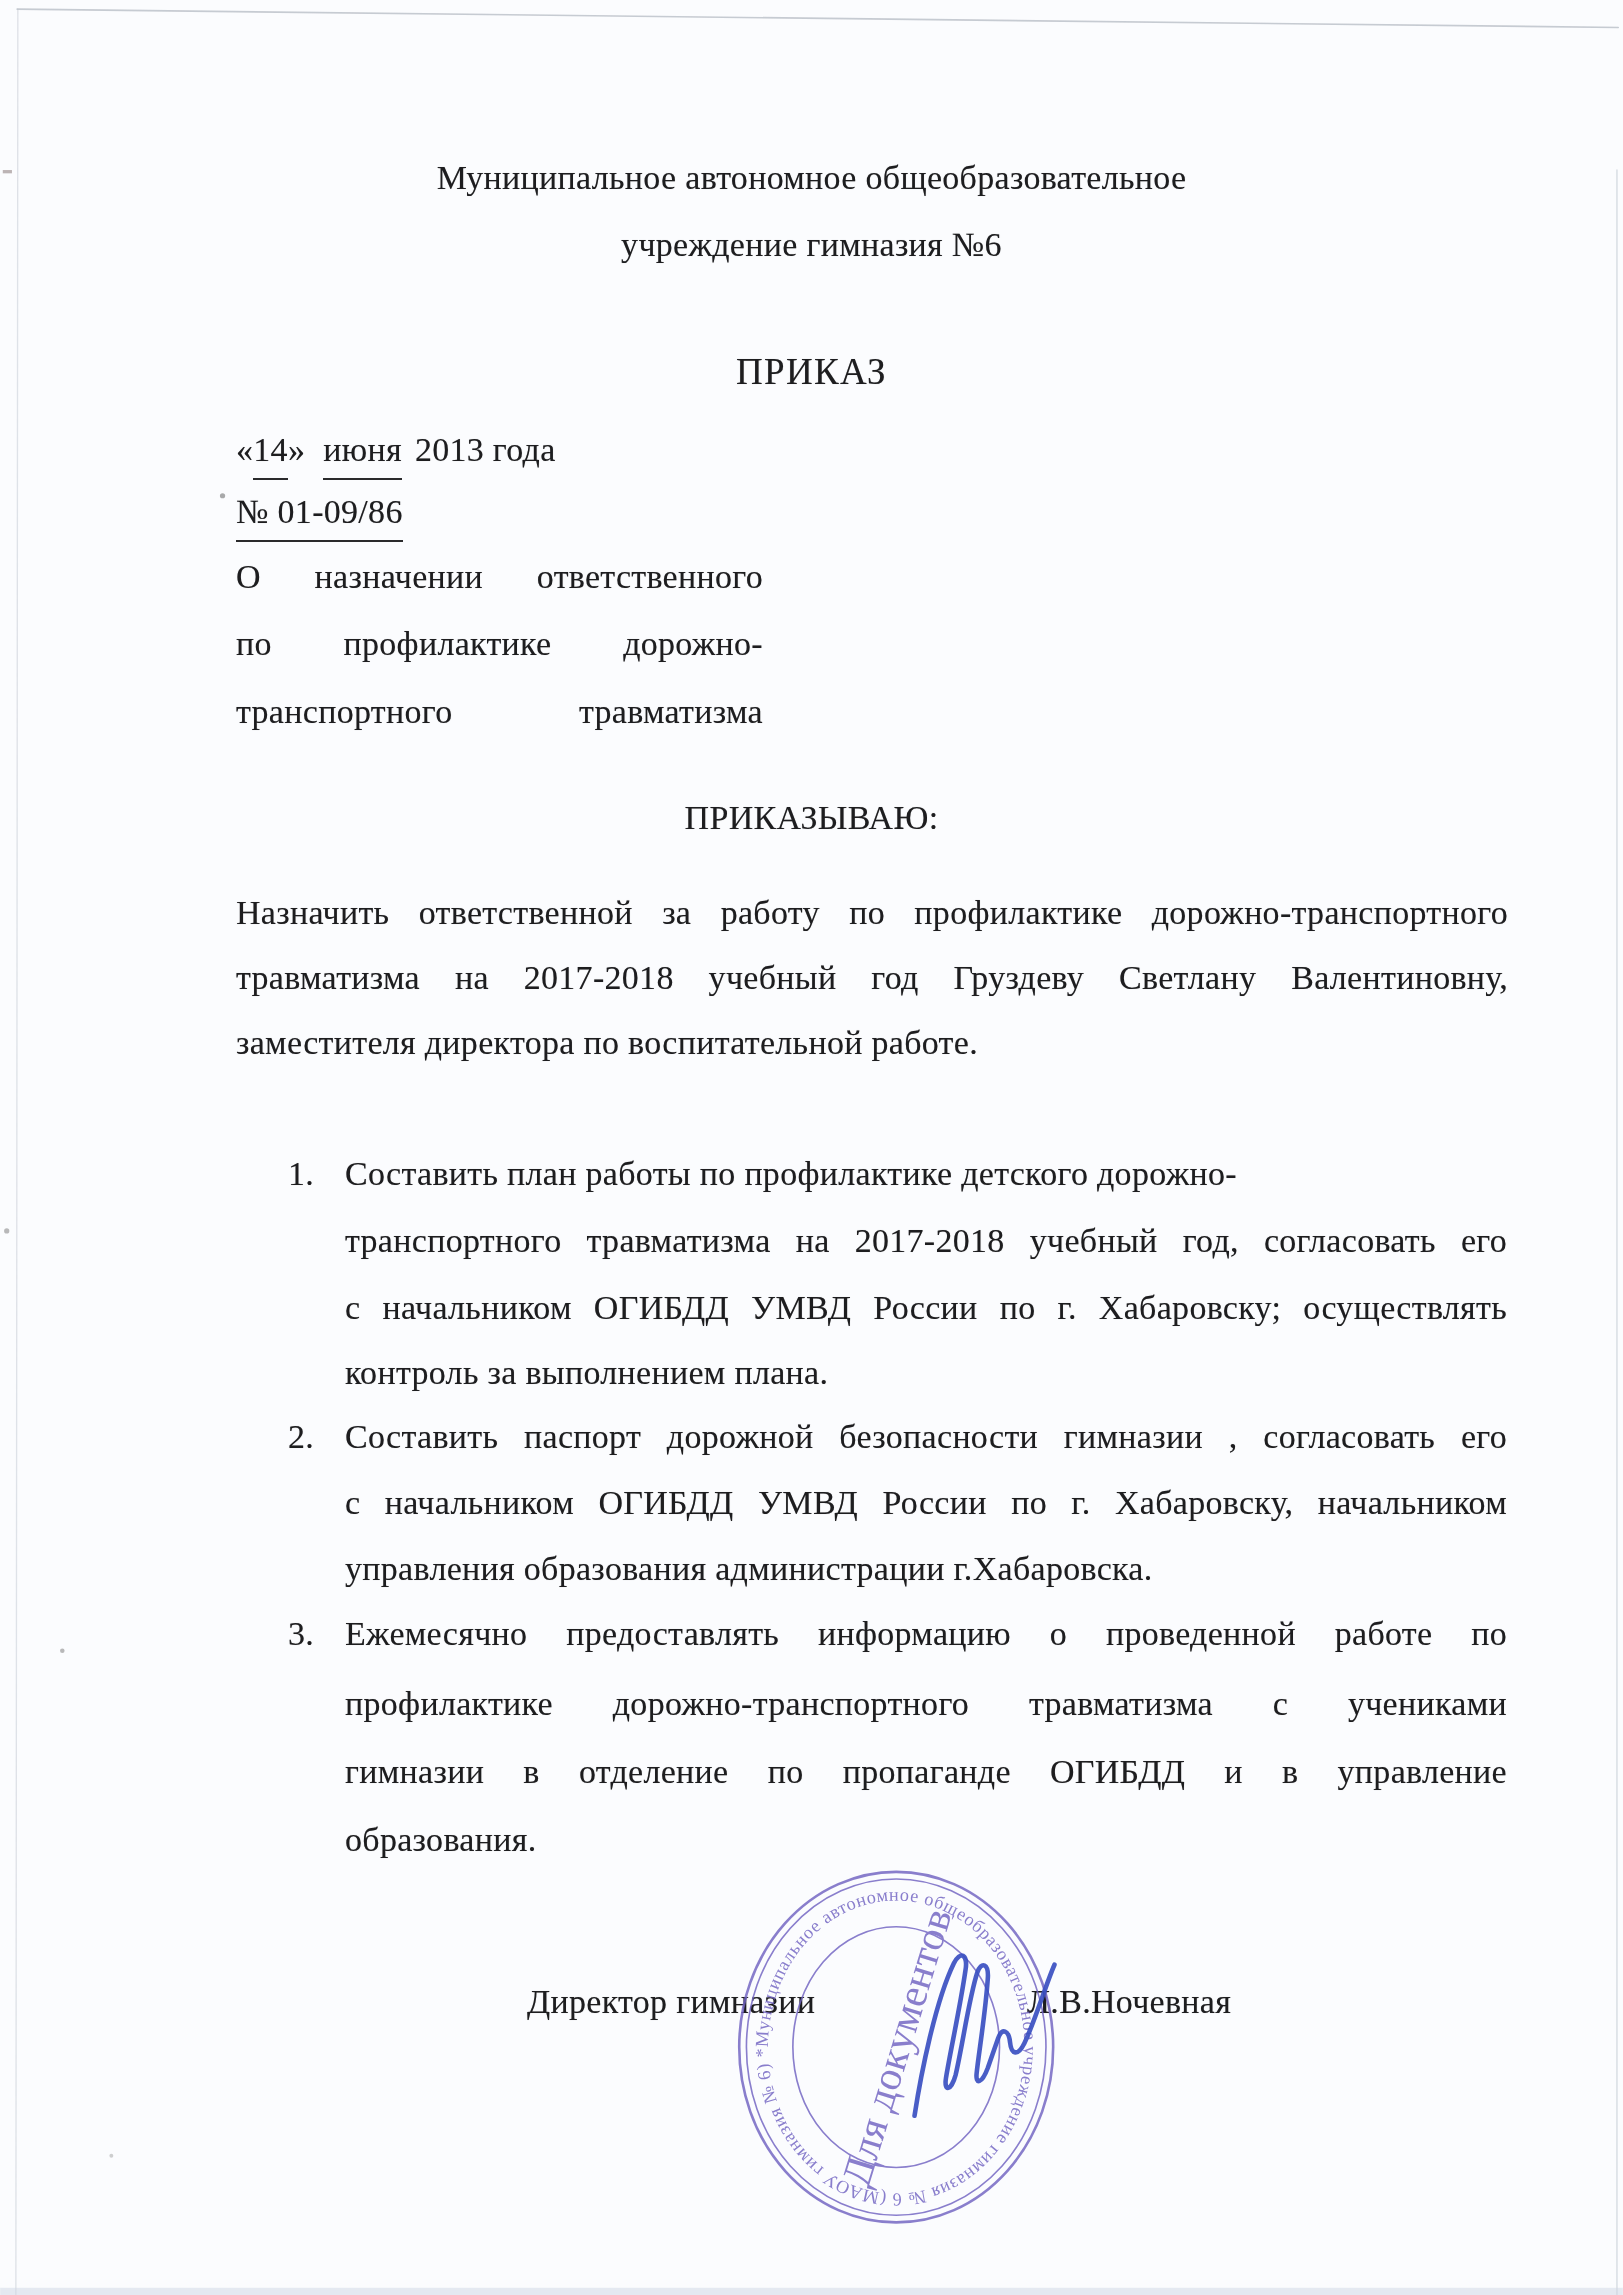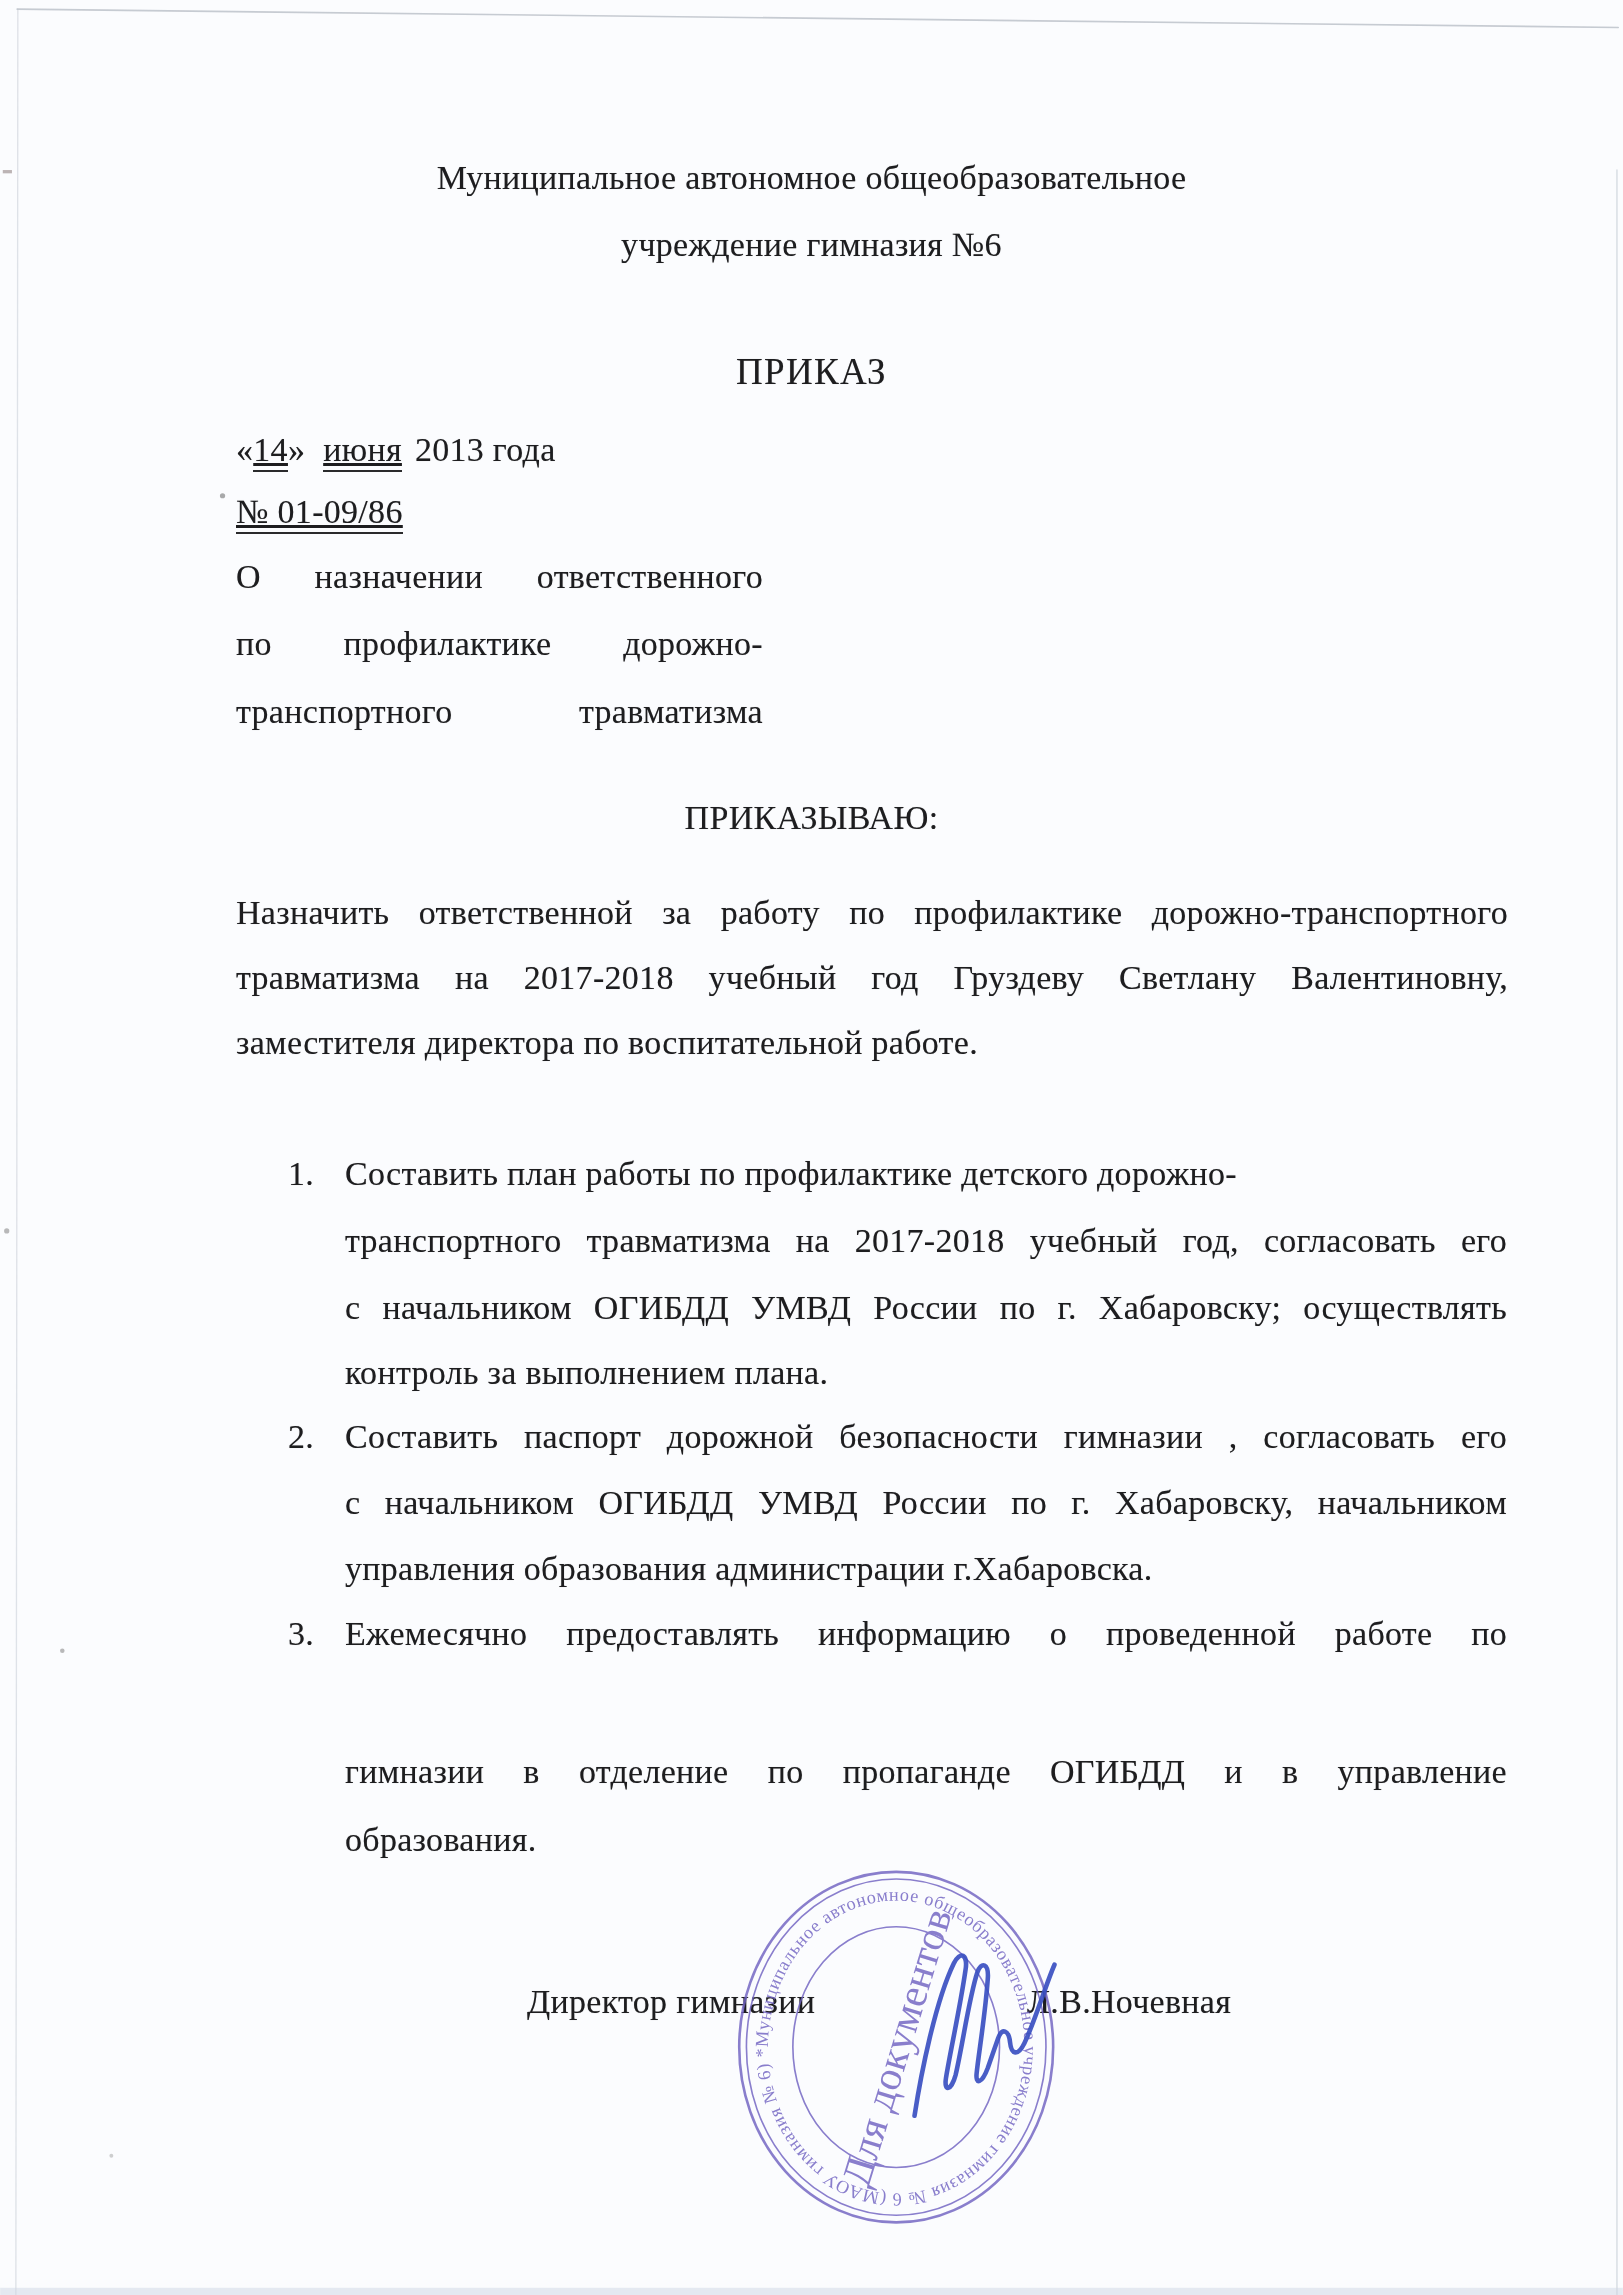--- a/index.html
+++ b/index.html
@@ -7,21 +7,21 @@
   .page{position:absolute;inset:0;}
   .ln{position:absolute;font:34px/42px "Liberation Serif","DejaVu Serif",serif;color:var(--text,#1d1d1f);letter-spacing:0.3px;text-shadow:0 0 0.7px rgba(30,30,30,.40);}
   .center{left:0;width:1623px;text-align:center;white-space:nowrap;}
   .title{font-size:37px;letter-spacing:1.3px;}
   .ml{left:236px;width:1272px;}
   .subj{left:236px;width:527px;}
   .il{left:345px;width:1162px;}
   .num{left:288px;white-space:nowrap;}
   .jl{text-align:justify;text-align-last:justify;}
   .plain{white-space:nowrap;}
-  .u{border-bottom:2px solid #2a2a2c;padding-bottom:2px;text-decoration:underline;}
+  .u{border-bottom:2px solid #2a2a2c;padding-bottom:10px;}
   .gap-month{margin-left:18px;}
   .gap-tail{margin-left:13px;}
   .overlay{position:absolute;left:0;top:0;pointer-events:none;}
   .stamp ellipse{fill:none;stroke:var(--stamp,#7163c2);}
   .stamp .ring-guide{fill:none;stroke:none;}
   .ringtext{font:28px "Liberation Serif","DejaVu Serif",serif;fill:var(--stamp,#7163c2);letter-spacing:1px;}
   .centertext{font:64px "Liberation Serif","DejaVu Serif",serif;fill:var(--stamp,#7163c2);text-anchor:middle;}
   .stamp{opacity:.82;}
   .sig-ink{fill:none;stroke:var(--ink,#3a4fc1);stroke-width:7;stroke-linecap:round;stroke-linejoin:round;opacity:.92;}
   .artifact{stroke-linecap:round;}
@@ -56,20 +56,21 @@
   <div class="ln il jl" style="top:1287px">с начальником ОГИБДД УМВД России по г. Хабаровску; осуществлять</div>
   <div class="ln il plain" style="top:1352px">контроль за выполнением плана.</div>
 
   <div class="ln num" style="top:1416px">2.</div>
   <div class="ln il jl" style="top:1416px">Составить паспорт дорожной безопасности гимназии , согласовать его</div>
   <div class="ln il plain" style="top:1548px">управления образования администрации г.Хабаровска.</div>
   <div class="ln il jl" style="top:1482px">с начальником ОГИБДД УМВД России по г. Хабаровску, начальником</div>
 
   <div class="ln num" style="top:1613px">3.</div>
   <div class="ln il jl" style="top:1613px">Ежемесячно предоставлять информацию о проведенной работе по</div>
+  <div class="ln il jl" style="top:1683px">профилактике дорожно-транспортного травматизма с учениками</div>
   <div class="ln il jl" style="top:1751px">гимназии в отделение по пропаганде ОГИБДД и в управление</div>
   <div class="ln il plain" style="top:1819px">образования.</div>
 
   <div class="ln plain" style="top:1981px;left:527px">Директор гимназии</div>
   <div class="ln plain" style="top:1981px;left:1027px">Л.В.Ночевная</div>
 
   <svg class="overlay" width="1623" height="2295" viewBox="0 0 2481 3509" xmlns="http://www.w3.org/2000/svg">
     <g class="artifact">
       <path d="M 26 14 L 2474 42" stroke="#9aa3ad" stroke-width="2.5" opacity="0.55" fill="none"></path>
       <path d="M 27 14 L 24 3509" stroke="#c2c8d2" stroke-width="2" opacity="0.5" fill="none"></path>

